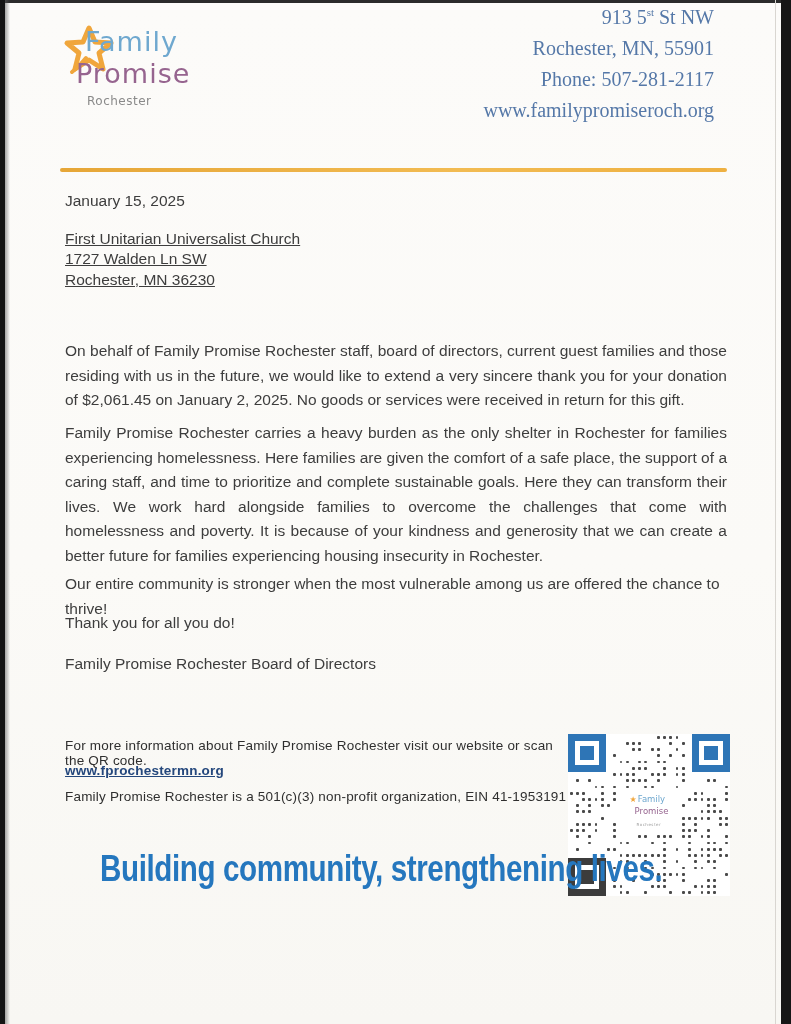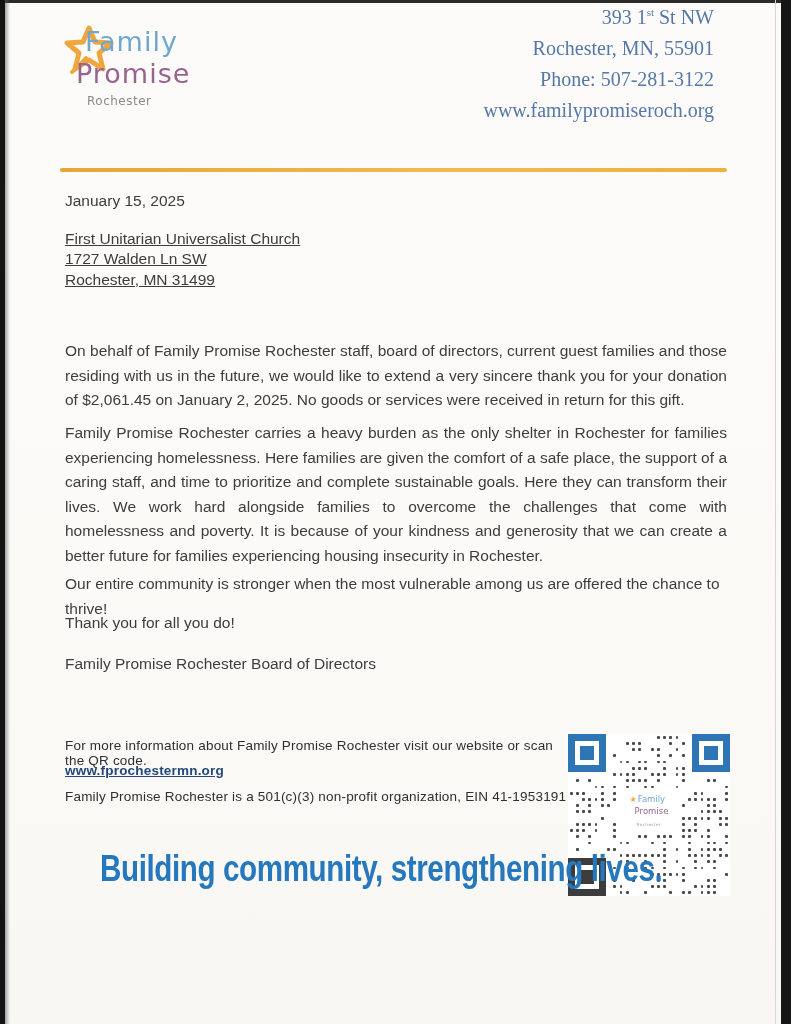--- a/index.html
+++ b/index.html
@@ -110,34 +110,34 @@
         <path d="M27 6 L33 20 L49 21 L37 31 L41 47 L27 38 L13 47 L17 31 L5 21 L21 20 Z" fill="none" stroke="#f0a63c" stroke-width="5" stroke-linejoin="round"></path>
         <path d="M10 50 Q18 44 24 36" fill="none" stroke="#f0a63c" stroke-width="4" stroke-linecap="round"></path>
       </svg>
     </span>
     <span class="logo-word logo-family">Family</span>
     <span class="logo-word logo-promise">Promise</span>
     <span class="logo-word logo-city">Rochester</span>
   </div>
 
   <div class="address">
-    <div class="clip-first"><span>393 1</span><sup>st</sup><span> St NW</span></div>
+    <div class="clip-first"><span>913 5</span><sup>st</sup><span> St NW</span></div>
     <div>Rochester, MN, 55901</div>
-    <div>Phone: 507-281-3122</div>
+    <div>Phone: 507-281-2117</div>
     <div>www.familypromiseroch.org</div>
   </div>
 
   <div class="rule"></div>
 
   <div class="txt date">January 15, 2025</div>
 
   <div class="txt recipient">
     <div>First Unitarian Universalist Church</div>
     <div>1727 Walden Ln SW</div>
-    <div>Rochester, MN 31499</div>
+    <div>Rochester, MN 36230</div>
   </div>
 
 
   <div class="txt p1 justify">On behalf of Family Promise Rochester staff, board of directors, current guest families and those residing with us in the future, we would like to extend a very sincere thank you for your donation of $2,061.45 on January 2, 2025.  No goods or services were received in return for this gift.</div>
   <div class="txt p2 justify">Family Promise Rochester carries a heavy burden as the only shelter in Rochester for families experiencing homelessness. Here families are given the comfort of a safe place, the support of a caring staff, and time to prioritize and complete sustainable goals. Here they can transform their lives.  We work hard alongside families to overcome the challenges that come with homelessness and poverty. It is because of your kindness and generosity that we can create a better future for families experiencing housing insecurity in Rochester.</div>
   <div class="txt p3">Our entire community is stronger when the most vulnerable among us are offered the chance to thrive!</div>
   <div class="txt p4">Thank you for all you do!</div>
   <div class="txt signature">Family Promise Rochester Board of Directors</div>
 
   <div class="foot foot-link">

